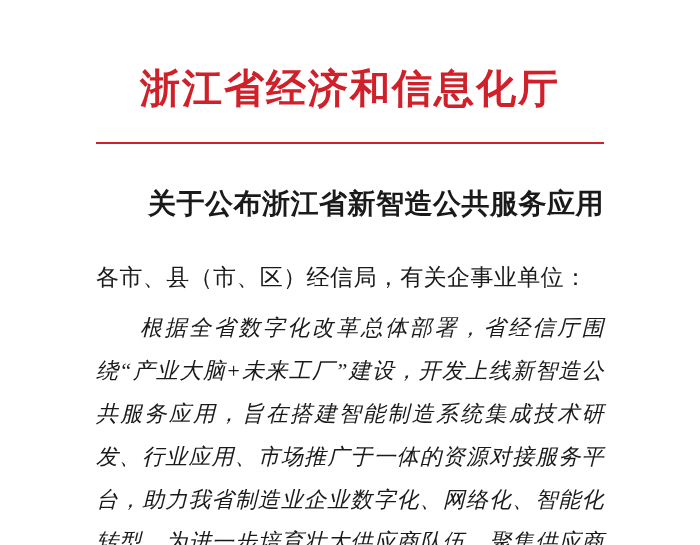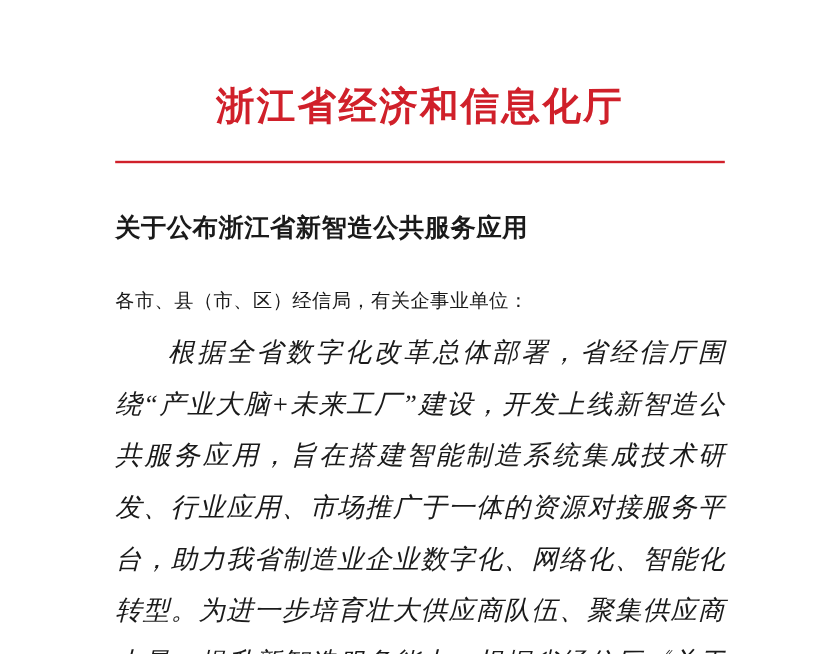--- a/index.html
+++ b/index.html
@@ -17,50 +17,50 @@
     position: relative;
     width: 700px;
     height: 545px;
     background: #ffffff;
     box-sizing: border-box;
     padding: 0 96px;
   }
   .masthead {
     text-align: center;
     color: #d0202a;
-    font-family: Liberation Sans, sans-serif;
+    font-family: Liberation Mono, monospace;
     font-weight: bold;
-    font-size: 32px;
+    font-size: 40px;
     letter-spacing: 2px;
     line-height: 1;
     padding-top: 72px;
     white-space: nowrap;
   }
   .masthead-rule {
     margin-top: 30px;
     height: 2px;
     background: #d0202a;
     width: 100%;
   }
   .doc-title {
     margin-top: 36px;
-    text-align: left;
+    text-align: right;
     color: #1a1a1a;
     font-family: "DejaVu Serif", "Liberation Serif", serif;
     font-weight: bold;
-    font-size: 21px;
+    font-size: 28px;
     line-height: 1.72;
     letter-spacing: 0.5px;
   }
   .doc-title .line {
     display: block;
   }
   .salutation {
     margin-top: 28px;
-    font-size: 16px;
+    font-size: 23px;
     line-height: 1.95;
     color: #1a1a1a;
     letter-spacing: 0.4px;
   }
   .body-text {
     margin-top: 6px;
     font-size: 22px;
     line-height: 1.95;
     color: #1a1a1a;
     letter-spacing: 0.4px;

